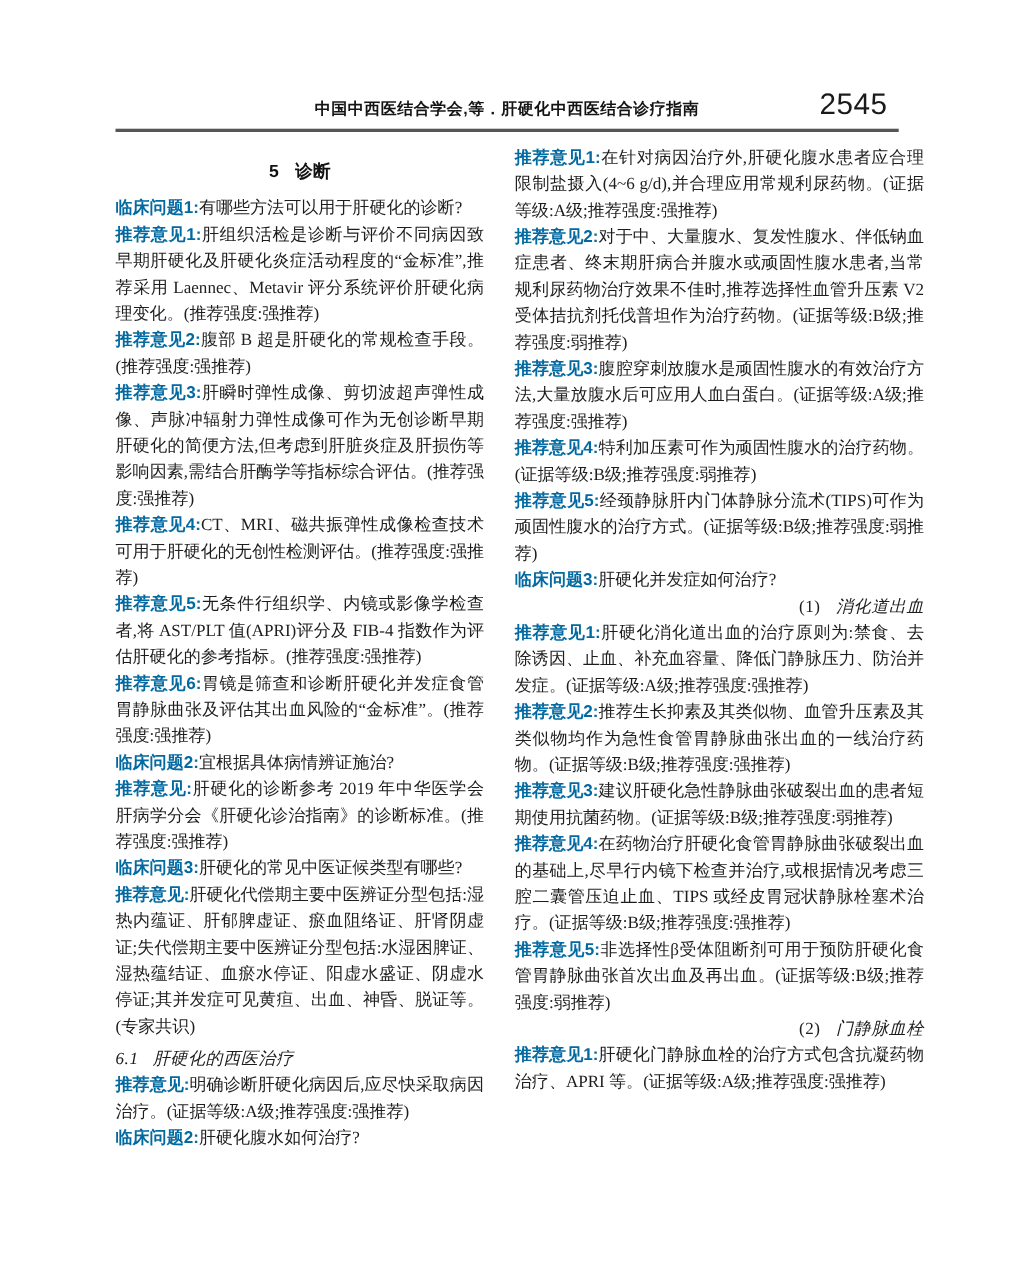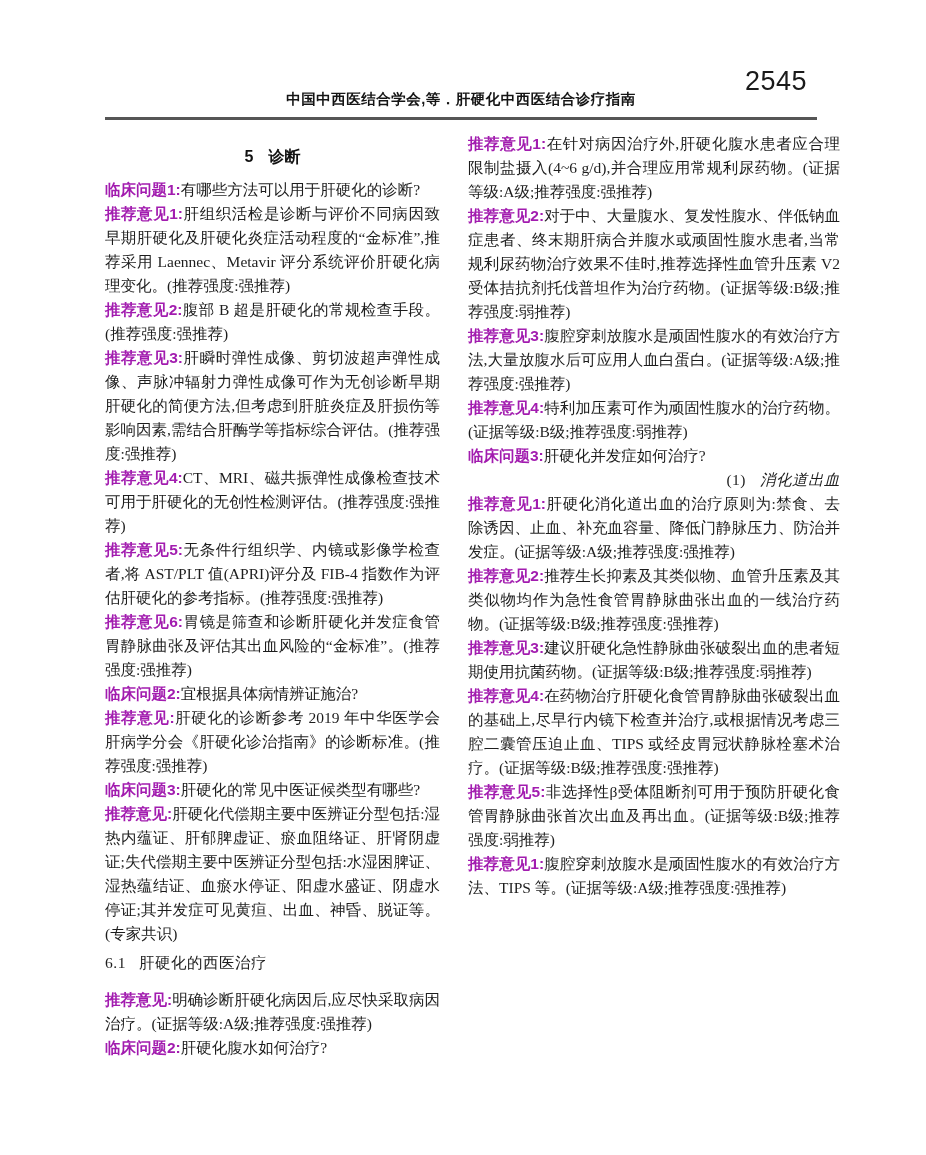--- a/index.html
+++ b/index.html
@@ -13,51 +13,51 @@
   }
   .header-band { position: absolute; left: 105px; top: 0; width: 735px; height: 152px; }
   .running-title {
     position: absolute; left: 0; top: 90px; width: 712px;
     text-align: center;
     font-family: "Liberation Sans", "DejaVu Sans", sans-serif;
     font-weight: 700; font-size: 14.5px; color: #141414;
     letter-spacing: 0.5px;
   }
   .page-number {
-    position: absolute; right: 33px; top: 68px;
+    position: absolute; right: 33px; top: 82px;
     font-family: "Liberation Sans", "DejaVu Sans", sans-serif;
     font-size: 27px; line-height: 27px; color: #1a1a1a;
     letter-spacing: 0.5px;
   }
   .header-rule {
     position: absolute; left: 105px; top: 117px;
     width: 712px; height: 2.5px; background: #565656;
   }
   .content {
     position: absolute; left: 105px; top: 132px; width: 735px;
     display: flex; gap: 28px;
   }
   .col { font-size: 15.5px; line-height: 24px; }
   .col-left  { width: 335px; }
   .col-right { width: 372px; }
   p { margin: 0; text-align: right; }
   .body-text, .para { text-align: justify; text-justify: inter-ideograph; }
   .label {
     font-family: "Liberation Sans", "DejaVu Sans", sans-serif;
-    font-weight: 700; color: #a21caf;
+    font-weight: 700; color: #0369a1;
   }
   .h1 {
     font-family: "Liberation Sans", "DejaVu Sans", sans-serif;
     font-weight: 700; font-size: 16px; color: #111;
     margin: 13px 0 9px 0; line-height: 24px; text-align: center;
   }
   .h1 .h-num { margin-right: 15px; }
   .h2 {
-    font-weight: 400; font-size: 15.5px;
-    margin: 5px 0 13px 0; line-height: 24px; letter-spacing: 0.5px;
+    font-style: italic; font-weight: 400; font-size: 15.5px;
+    margin: 5px 0 0 0; line-height: 24px; letter-spacing: 0.5px;
   }
   .h2 .h-num { margin-right: 13px; }
   .item { font-style: italic; letter-spacing: 0.5px; }
   .item .h-num { margin-right: 14px; font-style: normal; }
 </style>
 </head>
 <body>
 
 <div class="header-band">
   <div class="running-title">中国中西医结合学会,等．肝硬化中西医结合诊疗指南</div>
@@ -81,22 +81,24 @@
       <p class="para"><span class="label">推荐意见:</span><span>肝硬化代偿期主要中医辨证分型包括:湿热内蕴证、肝郁脾虚证、瘀血阻络证、肝肾阴虚证;失代偿期主要中医辨证分型包括:水湿困脾证、湿热蕴结证、血瘀水停证、阳虚水盛证、阴虚水停证;其并发症可见黄疸、出血、神昏、脱证等。(专家共识)</span></p>
       <h3 class="h2"><span class="h-num">6.1</span><span>肝硬化的西医治疗</span></h3>
       <p class="para"><span class="label">推荐意见:</span><span>明确诊断肝硬化病因后,应尽快采取病因治疗。(证据等级:A级;推荐强度:强推荐)</span></p>
       <p class="para"><span class="label">临床问题2:</span><span>肝硬化腹水如何治疗?</span></p>
     </div>
   <div class="col col-right" id="col-right">
       <p class="para"><span class="label">推荐意见1:</span><span>在针对病因治疗外,肝硬化腹水患者应合理限制盐摄入(4~6 g/d),并合理应用常规利尿药物。(证据等级:A级;推荐强度:强推荐)</span></p>
       <p class="para"><span class="label">推荐意见2:</span><span>对于中、大量腹水、复发性腹水、伴低钠血症患者、终末期肝病合并腹水或顽固性腹水患者,当常规利尿药物治疗效果不佳时,推荐选择性血管升压素 V2 受体拮抗剂托伐普坦作为治疗药物。(证据等级:B级;推荐强度:弱推荐)</span></p>
       <p class="para"><span class="label">推荐意见3:</span><span>腹腔穿刺放腹水是顽固性腹水的有效治疗方法,大量放腹水后可应用人血白蛋白。(证据等级:A级;推荐强度:强推荐)</span></p>
       <p class="para"><span class="label">推荐意见4:</span><span>特利加压素可作为顽固性腹水的治疗药物。(证据等级:B级;推荐强度:弱推荐)</span></p>
+      <p class="para"><span class="label">推荐意见5:</span><span>经颈静脉肝内门体静脉分流术(TIPS)可作为顽固性腹水的治疗方式。(证据等级:B级;推荐强度:弱推荐)</span></p>
       <p class="para"><span class="label">临床问题3:</span><span>肝硬化并发症如何治疗?</span></p>
       <p class="item"><span class="h-num">(1)</span><span>消化道出血</span></p>
       <p class="para"><span class="label">推荐意见1:</span><span>肝硬化消化道出血的治疗原则为:禁食、去除诱因、止血、补充血容量、降低门静脉压力、防治并发症。(证据等级:A级;推荐强度:强推荐)</span></p>
       <p class="para"><span class="label">推荐意见2:</span><span>推荐生长抑素及其类似物、血管升压素及其类似物均作为急性食管胃静脉曲张出血的一线治疗药物。(证据等级:B级;推荐强度:强推荐)</span></p>
       <p class="para"><span class="label">推荐意见3:</span><span>建议肝硬化急性静脉曲张破裂出血的患者短期使用抗菌药物。(证据等级:B级;推荐强度:弱推荐)</span></p>
       <p class="para"><span class="label">推荐意见4:</span><span>在药物治疗肝硬化食管胃静脉曲张破裂出血的基础上,尽早行内镜下检查并治疗,或根据情况考虑三腔二囊管压迫止血、TIPS 或经皮胃冠状静脉栓塞术治疗。(证据等级:B级;推荐强度:强推荐)</span></p>
       <p class="para"><span class="label">推荐意见5:</span><span>非选择性β受体阻断剂可用于预防肝硬化食管胃静脉曲张首次出血及再出血。(证据等级:B级;推荐强度:弱推荐)</span></p>
-      <p class="para"><span class="label">推荐意见1:</span><span>腹腔穿刺放腹水是顽固性腹水的有效治疗方法、TIPS 等。(证据等级:A级;推荐强度:强推荐)</span></p>
+      <p class="item"><span class="h-num">(2)</span><span>门静脉血栓</span></p>
+      <p class="para"><span class="label">推荐意见1:</span><span>肝硬化门静脉血栓的治疗方式包含抗凝药物治疗、APRI 等。(证据等级:A级;推荐强度:强推荐)</span></p>
     </div>
 </div>
 
 </body></html>

